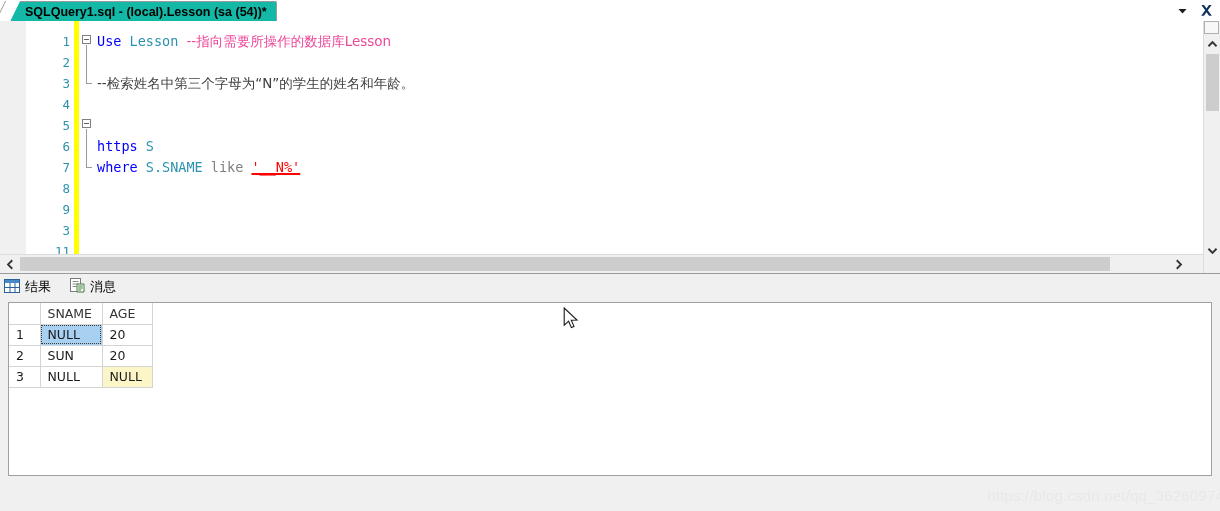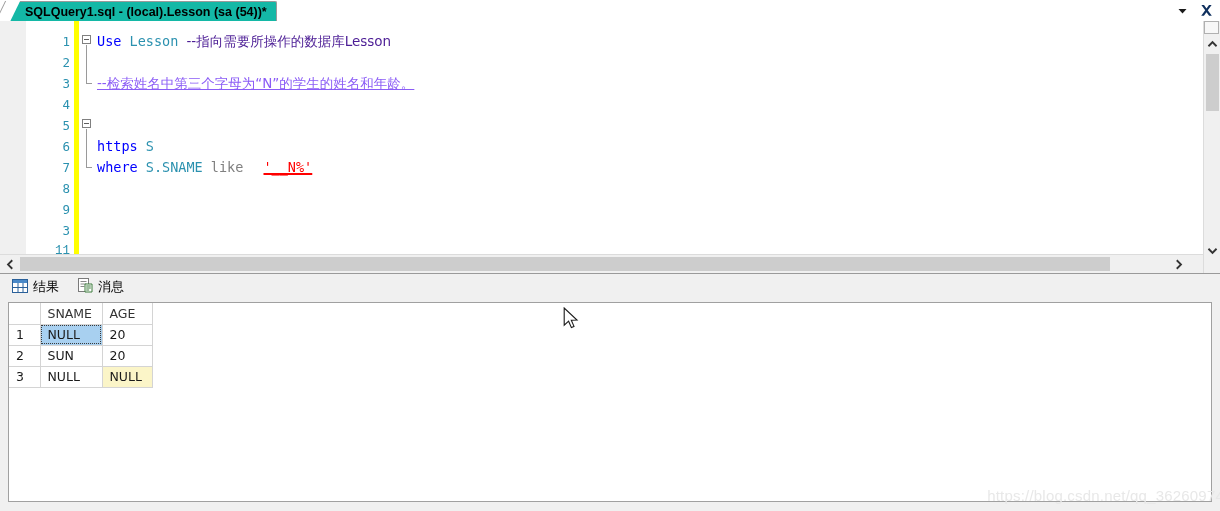--- a/index.html
+++ b/index.html
@@ -90,21 +90,20 @@
     position: absolute; left: 0; height: 21px; line-height: 21px;
     white-space: pre;
     font-family: "DejaVu Sans Mono", monospace;
     font-size: 13.5px;
   }
   .cjk { font-family: "DejaVu Sans", sans-serif; font-size: 13.5px; }
   .sq-underline {
     text-decoration: underline;
     text-decoration-color: #ff0000;
     text-decoration-thickness: 1.5px;
-    margin-left: 12px;
   }
 
   
   .fold-box {
     position: absolute; width: 9px; height: 9px;
     border: 1px solid #808080; background: #ffffff;
     box-sizing: border-box;
   }
   .fold-box::before {
     content: ""; position: absolute; left: 1px; top: 3px;
@@ -151,33 +150,33 @@
   }
 
   
   .results-pane {
     position: absolute; left: 0; top: 273px; width: 1220px; height: 238px;
     background: #f0f0f0;
     border-top: 1px solid #9a9a9a;
   }
   .res-tabs {
     position: absolute; left: 0; top: 0; height: 26px;
-    display: flex; align-items: center; padding-left: 8px; gap: 10px;
+    display: flex; align-items: center; padding-left: 0; gap: 10px;
   }
   .res-tab {
     display: flex; align-items: center; gap: 5px;
     padding: 2px 4px;
     font-size: 13px;
     font-family: "DejaVu Sans", sans-serif;
   }
   .res-tab .lbl { white-space: nowrap; }
 
   .grid-host {
     position: absolute; left: 8px; top: 28px;
-    width: 1204px; height: 200px;
+    width: 1204px; height: 174px;
     background: #ffffff;
     border: 1px solid #a0a0a0;
     box-sizing: border-box;
     overflow: hidden;
   }
   table.resgrid {
     border-collapse: collapse;
     font-family: "DejaVu Sans", sans-serif;
     font-size: 12.5px;
     table-layout: fixed;
@@ -242,36 +241,36 @@
       <div class="ln" style="top: 10px;">1</div>
       <div class="ln" style="top: 31px;">2</div>
       <div class="ln" style="top: 52px;">3</div>
       <div class="ln" style="top: 73px;">4</div>
       <div class="ln" style="top: 94px;">5</div>
       <div class="ln" style="top: 115px;">6</div>
       <div class="ln" style="top: 136px;">7</div>
       <div class="ln" style="top: 157px;">8</div>
       <div class="ln" style="top: 178px;">9</div>
       <div class="ln" style="top: 199px;">3</div>
-      <div class="ln" style="top: 220px; font-family: Liberation Mono, monospace;">11</div>
+      <div class="ln" style="top: 220px;">11</div>
       <div class="ln" style="top: 241px;">12</div>
     </div>
   <div class="changebar"></div>
   <div class="foldmargin" id="foldmargin">
       <div class="fold-box" style="left: 3px; top: 14px;"></div>
       <div class="fold-vline" style="left: 7px; top: 24px; height: 38px;"></div>
       <div class="fold-tick" style="left: 7px; top: 62px;"></div>
       <div class="fold-box" style="left: 3px; top: 98px;"></div>
       <div class="fold-vline" style="left: 7px; top: 108px; height: 38px;"></div>
       <div class="fold-tick" style="left: 7px; top: 146px;"></div>
     </div>
   <div class="code-area" id="codearea">
-      <div class="code-line" style="top: 10px;"><span style="color: rgb(0, 0, 255);">Use</span><span style="color: rgb(0, 0, 0);"> </span><span style="color: rgb(43, 145, 175);">Lesson</span><span style="color: rgb(0, 0, 0);"> </span><span class="cjk" style="color: #4c1d95;">--指向需要所操作的数据库Lesson</span></div>
+      <div class="code-line" style="top: 10px;"><span style="color: rgb(0, 0, 255);">Use</span><span style="color: rgb(0, 0, 0);"> </span><span style="color: rgb(43, 145, 175);">Lesson</span><span style="color: rgb(0, 0, 0);"> </span><span class="cjk" style="color: #ec4899;">--指向需要所操作的数据库Lesson</span></div>
       <div class="code-line" style="top: 31px;"></div>
-      <div class="code-line" style="top: 52px;"><span class="cjk" style="color: #8b5cf6; text-decoration: underline;">--检索姓名中第三个字母为“N”的学生的姓名和年龄。</span></div>
+      <div class="code-line" style="top: 52px;"><span class="cjk" style="color: #404040;">--检索姓名中第三个字母为“N”的学生的姓名和年龄。</span></div>
       <div class="code-line" style="top: 73px;"></div>
       <div class="code-line" style="top: 115px;"><span style="color: rgb(0, 0, 255);">https</span><span style="color: rgb(0, 0, 0);"> </span><span style="color: rgb(43, 145, 175);">S</span></div>
       <div class="code-line" style="top: 136px;"><span style="color: rgb(0, 0, 255);">where</span><span style="color: rgb(0, 0, 0);"> </span><span style="color: rgb(43, 145, 175);">S.SNAME</span><span style="color: rgb(0, 0, 0);"> </span><span style="color: rgb(128, 128, 128);">like</span><span style="color: rgb(0, 0, 0);"> </span><span class=" sq-underline" style="color: rgb(255, 0, 0);">'__N%'</span></div>
     </div>
 
   <div class="hscroll">
     <div class="hs-arrow" style="left:0;">
       <svg width="9" height="11" viewBox="0 0 9 11">
           <path d="M6.6 0.6 L7.9 1.9 L4.3 5.5 L7.9 9.1 L6.6 10.4 L1.7 5.5 Z" fill="#333"></path>
         </svg>

